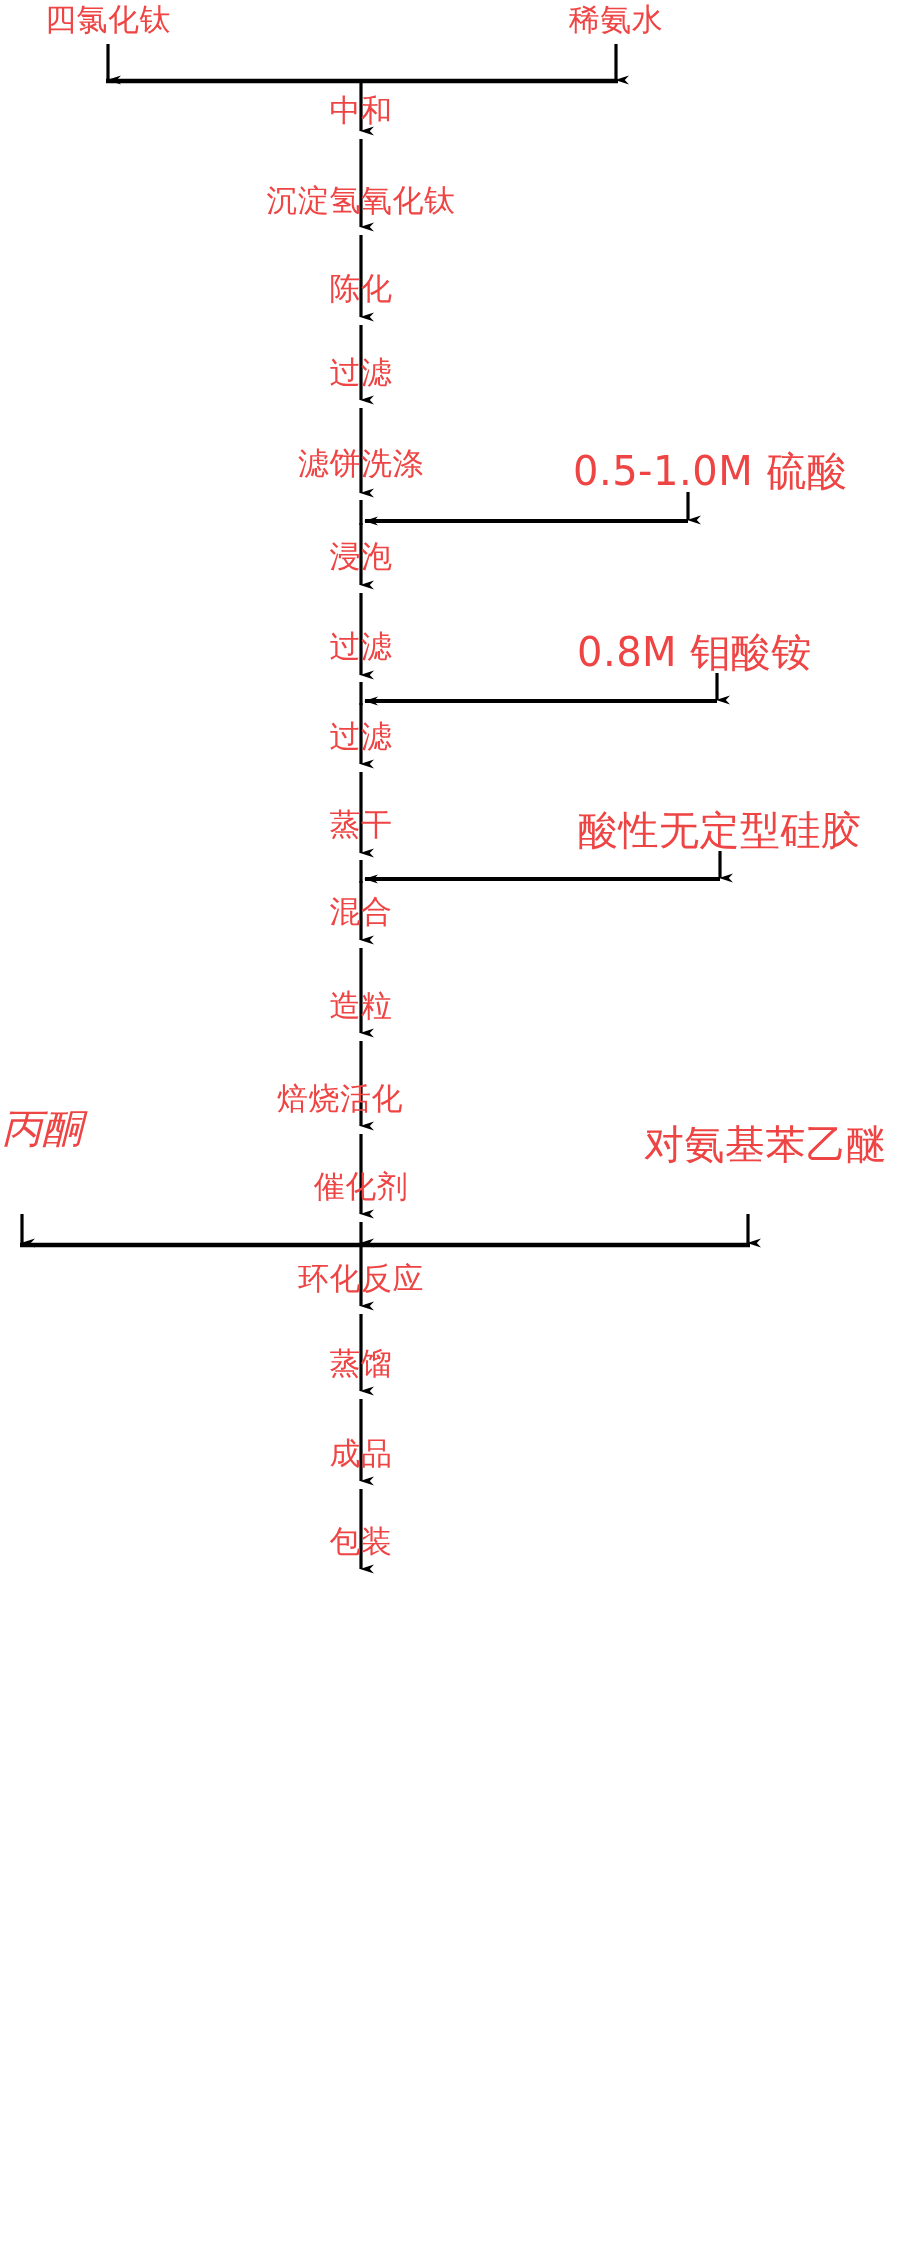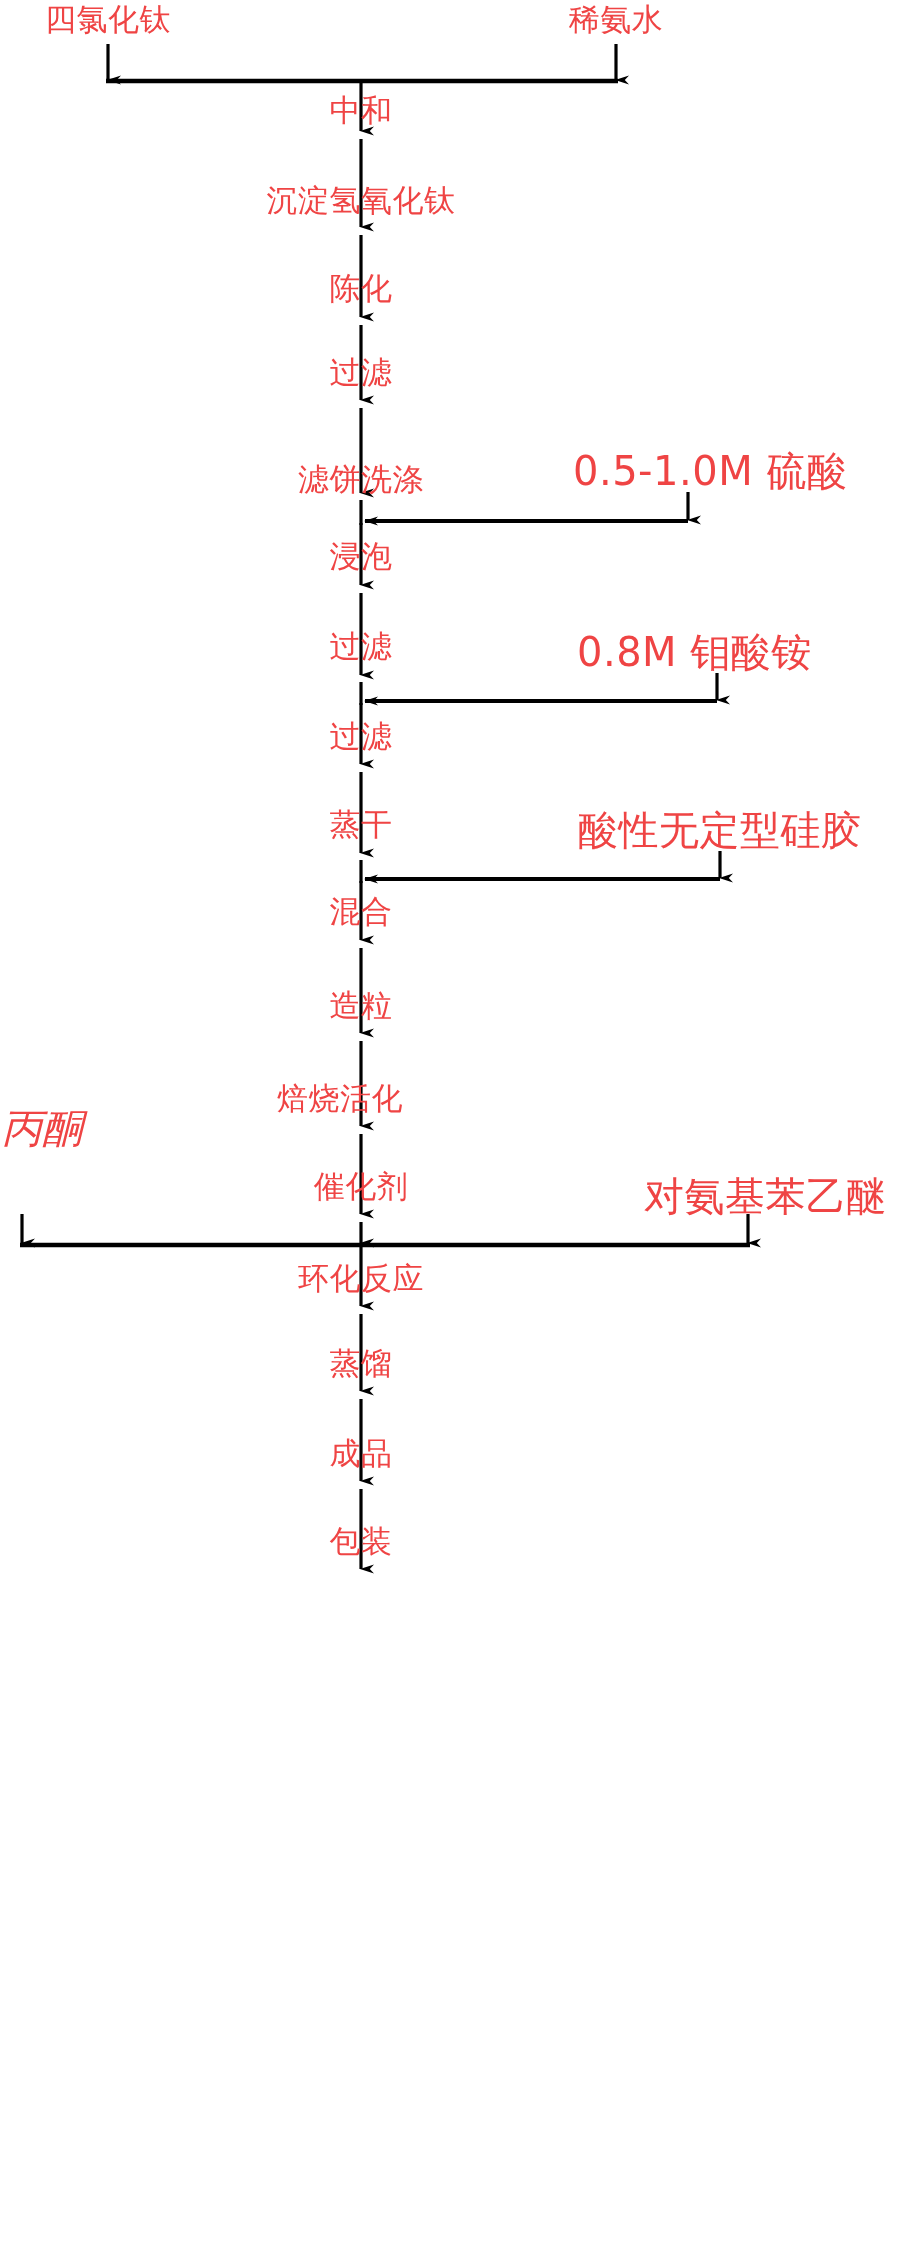--- a/index.html
+++ b/index.html
@@ -117,21 +117,21 @@
   <div class="node-label center" style="left:616px; top:4px;">稀氨水</div>
 
   <div class="node-label center" style="left:361px; top:95px;">中和</div>
 
   <div class="node-label center" style="left:361px; top:185px;">沉淀氢氧化钛</div>
 
   <div class="node-label center" style="left:361px; top:273px;">陈化</div>
 
   <div class="node-label center" style="left:361px; top:357px;">过滤</div>
 
-  <div class="node-label center" style="left:361px; top:464px;">滤饼洗涤</div>
+  <div class="node-label center" style="left:361px; top:448px;">滤饼洗涤</div>
 
   <div class="node-label center" style="left:361px; top:541px;">浸泡</div>
 
   <div class="node-label center" style="left:361px; top:631px;">过滤</div>
 
   <div class="node-label center" style="left:361px; top:721px;">过滤</div>
 
   <div class="node-label center" style="left:361px; top:809px;">蒸干</div>
 
   <div class="node-label center" style="left:361px; top:896px;">混合</div>
@@ -151,15 +151,15 @@
   <div class="node-label center" style="left:361px; top:1526px;">包装</div>
 
   <div class="node-label reagent-label left" style="left:573px; top:451px;">0.5-1.0M 硫酸</div>
 
   <div class="node-label reagent-label left" style="left:577px; top:632px;">0.8M 钼酸铵</div>
 
   <div class="node-label reagent-label left" style="left:578px; top:810px;">酸性无定型硅胶</div>
 
   <div class="node-label reagent-label left" style="left:2px; top:1108px;font-style:italic;">丙酮</div>
 
-  <div class="node-label reagent-label left" style="left:644px; top:1176px;">对氨基苯乙醚</div>
+  <div class="node-label reagent-label left" style="left:644px; top:1124px;">对氨基苯乙醚</div>
 
 </div>
 
 </body></html>

